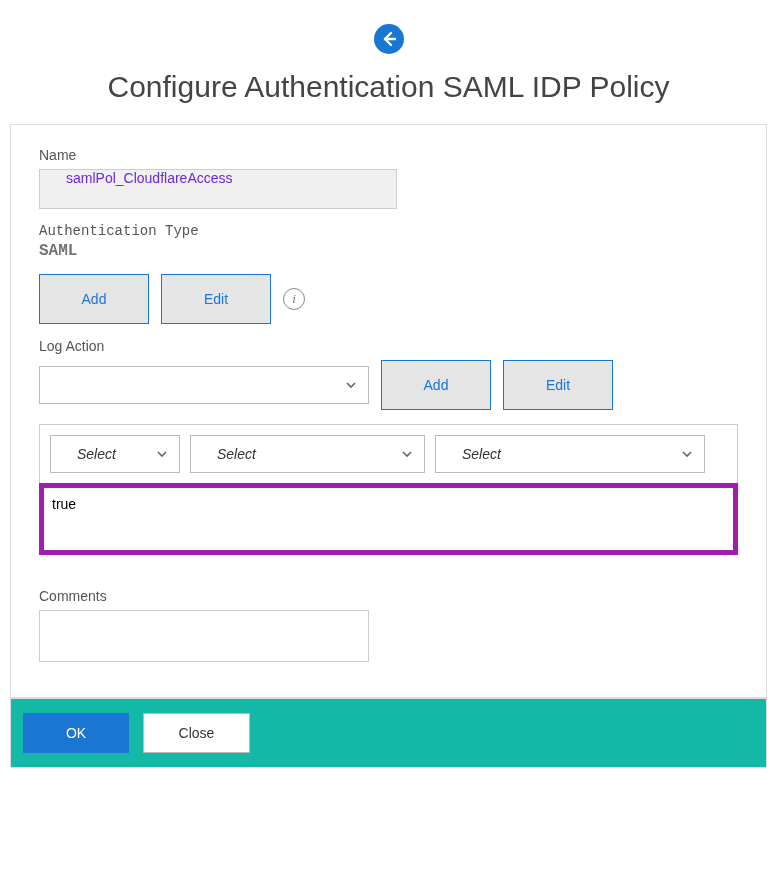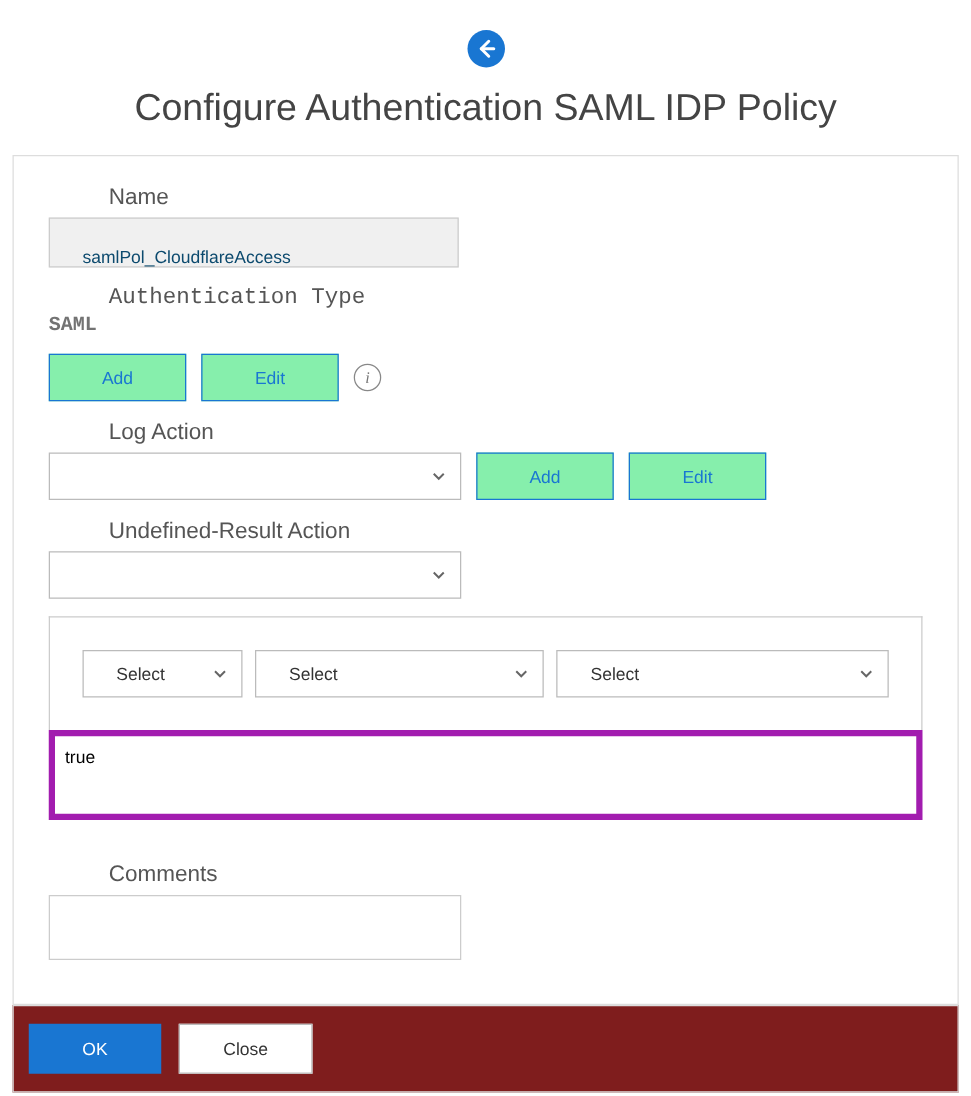--- a/index.html
+++ b/index.html
@@ -36,35 +36,34 @@
     }
     .panel {
       border: 1px solid #ddd;
       margin: 0 10px;
       padding: 22px 28px 18px 28px;
     }
     .field {
       margin-bottom: 14px;
     }
     .field-label {
-      font-size: 18px;
+      font-size: 14px;
       color: #555;
       margin-bottom: 6px;
-      margin-left: 48px;
     }
     .input-readonly {
-      width: 328px;
+      width: 358px;
       height: 40px;
       border: 1px solid #ccc;
       background: #f0f0f0;
       padding: 0 26px;
       font-size: 14px;
-      color: #0c4a6e;
-      display: flex;
-      align-items: flex-end;
+      color: #6d28d9;
+      display: flex;
+      align-items: flex-start;
     }
     .static-value {
       font-weight: 700;
       color: #737373;
       font-size: 16px;
     }
     .auth-type-block {
       margin-bottom: 14px;
       font-family: Liberation Mono, monospace;
     }
@@ -81,24 +80,24 @@
       align-items: center;
       justify-content: space-between;
       padding: 0 10px 0 26px;
       background: #fff;
       cursor: pointer;
     }
     .sel-w330 { width: 330px; }
     .btn-outline {
       border: 1px solid #1976d2;
       color: #1976d2;
-      background: #86efac;
-      font-size: 14px;
-      cursor: pointer;
-      height: 38px;
+      background: #e5e5e5;
+      font-size: 14px;
+      cursor: pointer;
+      height: 50px;
       width: 110px;
       display: flex;
       align-items: center;
       justify-content: center;
     }
     .info-icon {
       width: 22px;
       height: 22px;
       border: 1.6px solid #888;
       border-radius: 50%;
@@ -107,24 +106,25 @@
       justify-content: center;
       color: #777;
       font-style: italic;
       font-family: Georgia, serif;
       font-size: 13px;
     }
     .asterisk { color: #d32f2f; }
     .expr-toolbar {
       border: 1px solid #ccc;
       border-bottom: none;
-      padding: 26px;
+      padding: 10px;
       display: flex;
       gap: 10px;
       background: #fff;
+      font-style: italic;
     }
     .expr-select {
       border: 1px solid #bbb;
       height: 38px;
       display: flex;
       align-items: center;
       justify-content: space-between;
       padding: 0 10px 0 26px;
       background: #fff;
       cursor: pointer;
@@ -151,21 +151,21 @@
       resize: none;
     }
     .footer {
       border: 1px solid #ddd;
       border-top: 1px solid #ddd;
       margin: 1px 10px;
       margin-top: 0;
       padding: 14px 12px;
       display: flex;
       gap: 14px;
-      background: #7f1d1d;
+      background: #14b8a6;
     }
     .btn-primary {
       background: #1976d2;
       color: #fff;
       border: none;
       height: 40px;
       width: 106px;
       font-size: 14px;
       cursor: pointer;
     }
@@ -230,33 +230,20 @@
             <svg width="14" height="14" viewBox="0 0 14 14">
                 <path d="M3 5 L7 9 L11 5" stroke="#666" stroke-width="1.6" fill="none"></path>
               </svg>
           </span>
         </div>
         <button class="btn-outline">Add</button>
         <button class="btn-outline">Edit</button>
       </div>
     </div>
 
-    <div class="field">
-      <div class="field-label">Undefined-Result Action</div>
-      <div class="row">
-        <div class="select-box sel-w330">
-          <span></span>
-          <span class="chev">
-            <svg width="14" height="14" viewBox="0 0 14 14">
-                <path d="M3 5 L7 9 L11 5" stroke="#666" stroke-width="1.6" fill="none"></path>
-              </svg>
-          </span>
-        </div>
-      </div>
-    </div>
 
     <div class="field expr-section">
       <div class="expr-toolbar">
         <div class="expr-select expr-sel-small">
           <span>Select</span>
           <span class="chev">
             <svg width="14" height="14" viewBox="0 0 14 14">
                 <path d="M3 5 L7 9 L11 5" stroke="#666" stroke-width="1.6" fill="none"></path>
               </svg>
           </span>

